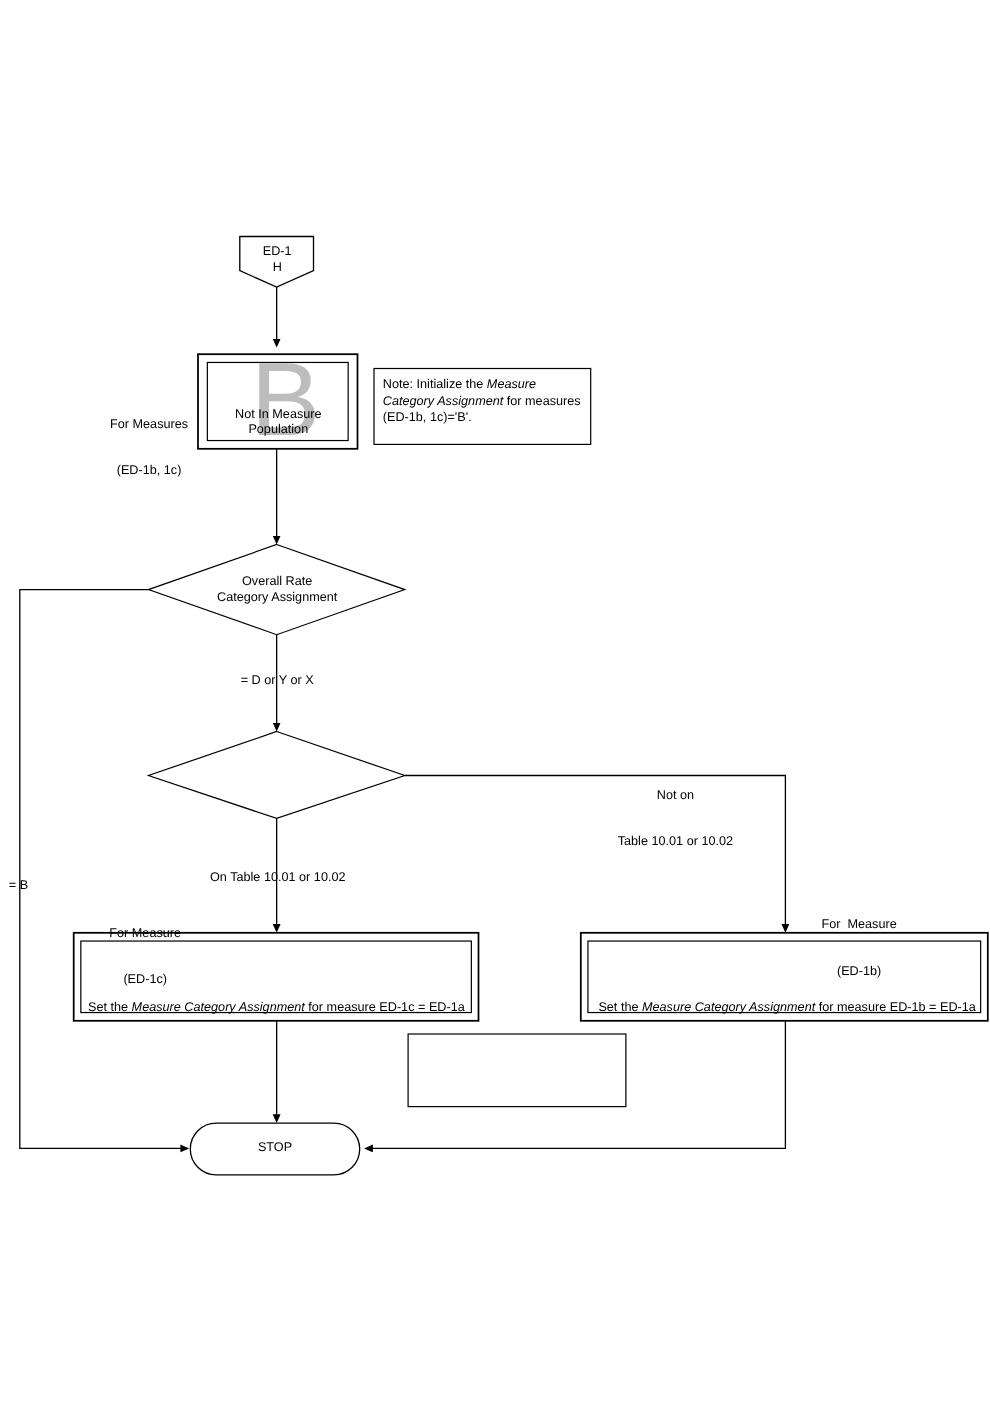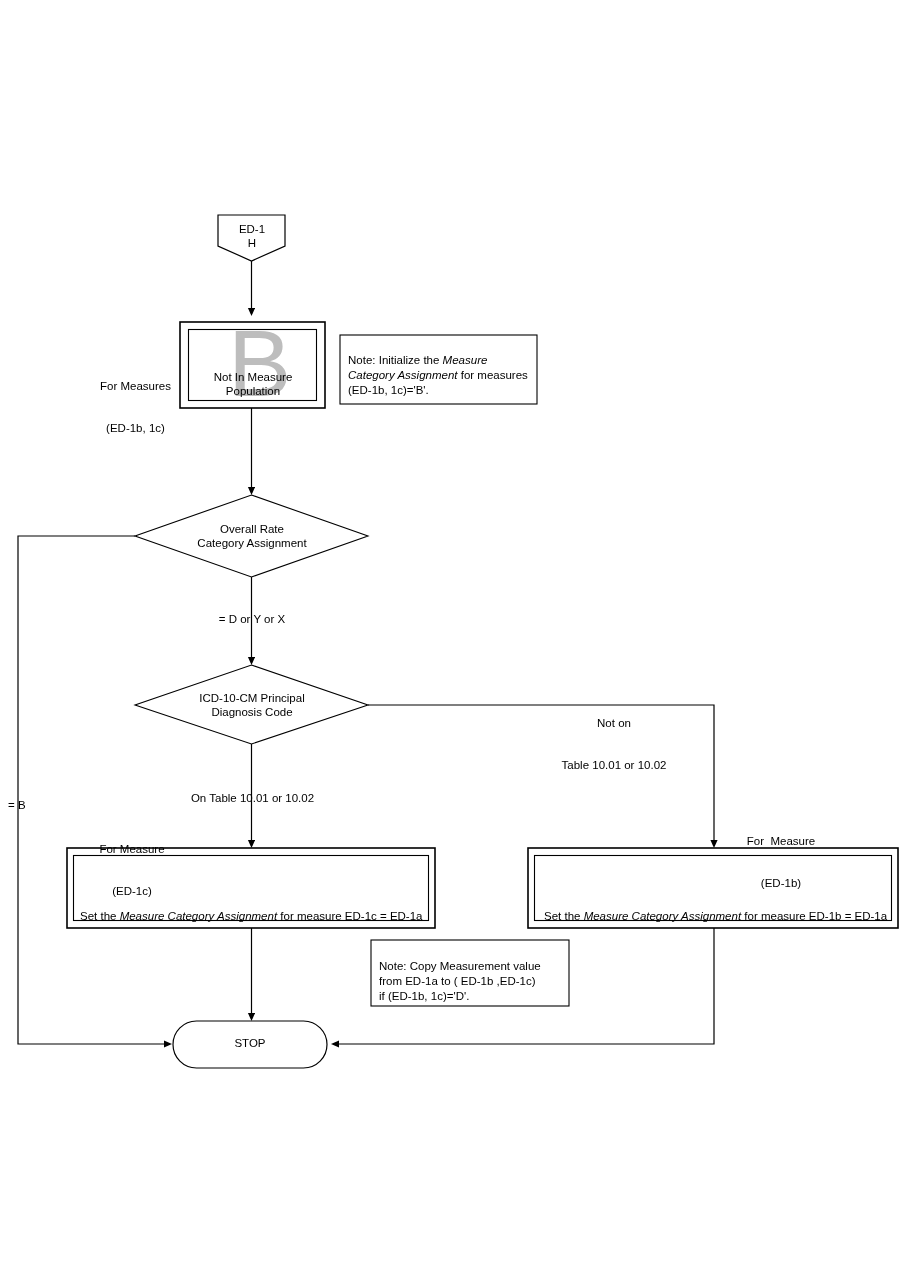--- a/index.html
+++ b/index.html
@@ -65,21 +65,20 @@
     color: #bdbdbd;
     z-index: 2;
     user-select: none;
   }
 
   .note-text {
     position: absolute;
     font-size: 11.5px;
     line-height: 15px;
     text-align: left;
-    margin-top: 10px;
   }
 
   .diamond-text {
     position: absolute;
     text-align: center;
     font-size: 11.5px;
     line-height: 14px;
   }
 
   .stop-text {
@@ -173,24 +172,20 @@
 
   <div class="diamond-text" style="left:152px; top:522px; width:200px;">
     <div>Overall Rate</div>
     <div>Category Assignment</div>
   </div>
 
   <div class="lbl" style="left:8px; top:798px;">= B</div>
 
   <div class="lbl ctr" style="left:186px; top:612px; width:132px;">= D or Y or X</div>
 
-  <div class="diamond-text" style="left:152px; top:691px; width:200px;">
-    <div>ICD-10-CM Principal</div>
-    <div>Diagnosis Code</div>
-  </div>
 
   <div class="lbl ctr" style="left:538px; top:688px; width:152px;">
     <div>Not on</div>
     <div>Table 10.01 or 10.02</div>
   </div>
 
   <div class="lbl ctr" style="left:180px; top:791px; width:145px;">On Table 10.01 or 10.02</div>
 
   <div class="lbl ctr" style="left:78px; top:814px; width:108px;">
     <div>For Measure</div>
@@ -199,21 +194,16 @@
 
   <div class="lbl ctr" style="left:726px; top:806px; width:110px;">
     <div>For  Measure</div>
     <div>(ED-1b)</div>
   </div>
 
   <div class="setbox-text" style="left:80px; top:882px;"><span>Set the </span><span class="it">Measure Category Assignment</span><span> for measure ED-1c =  ED-1a</span></div>
 
   <div class="setbox-text" style="left:544px; top:882px;"><span>Set the </span><span class="it">Measure Category Assignment</span><span> for measure ED-1b =  ED-1a</span></div>
 
-  <div class="note-text" style="left:379px; top:949px; width:190px;">
-    <div>Note: Copy Measurement value</div>
-    <div>from ED-1a to ( ED-1b ,ED-1c)</div>
-    <div> if (ED-1b, 1c)='D'.</div>
-  </div>
 
   <div class="stop-text">STOP</div>
 
 </div>
 
 </body></html>

